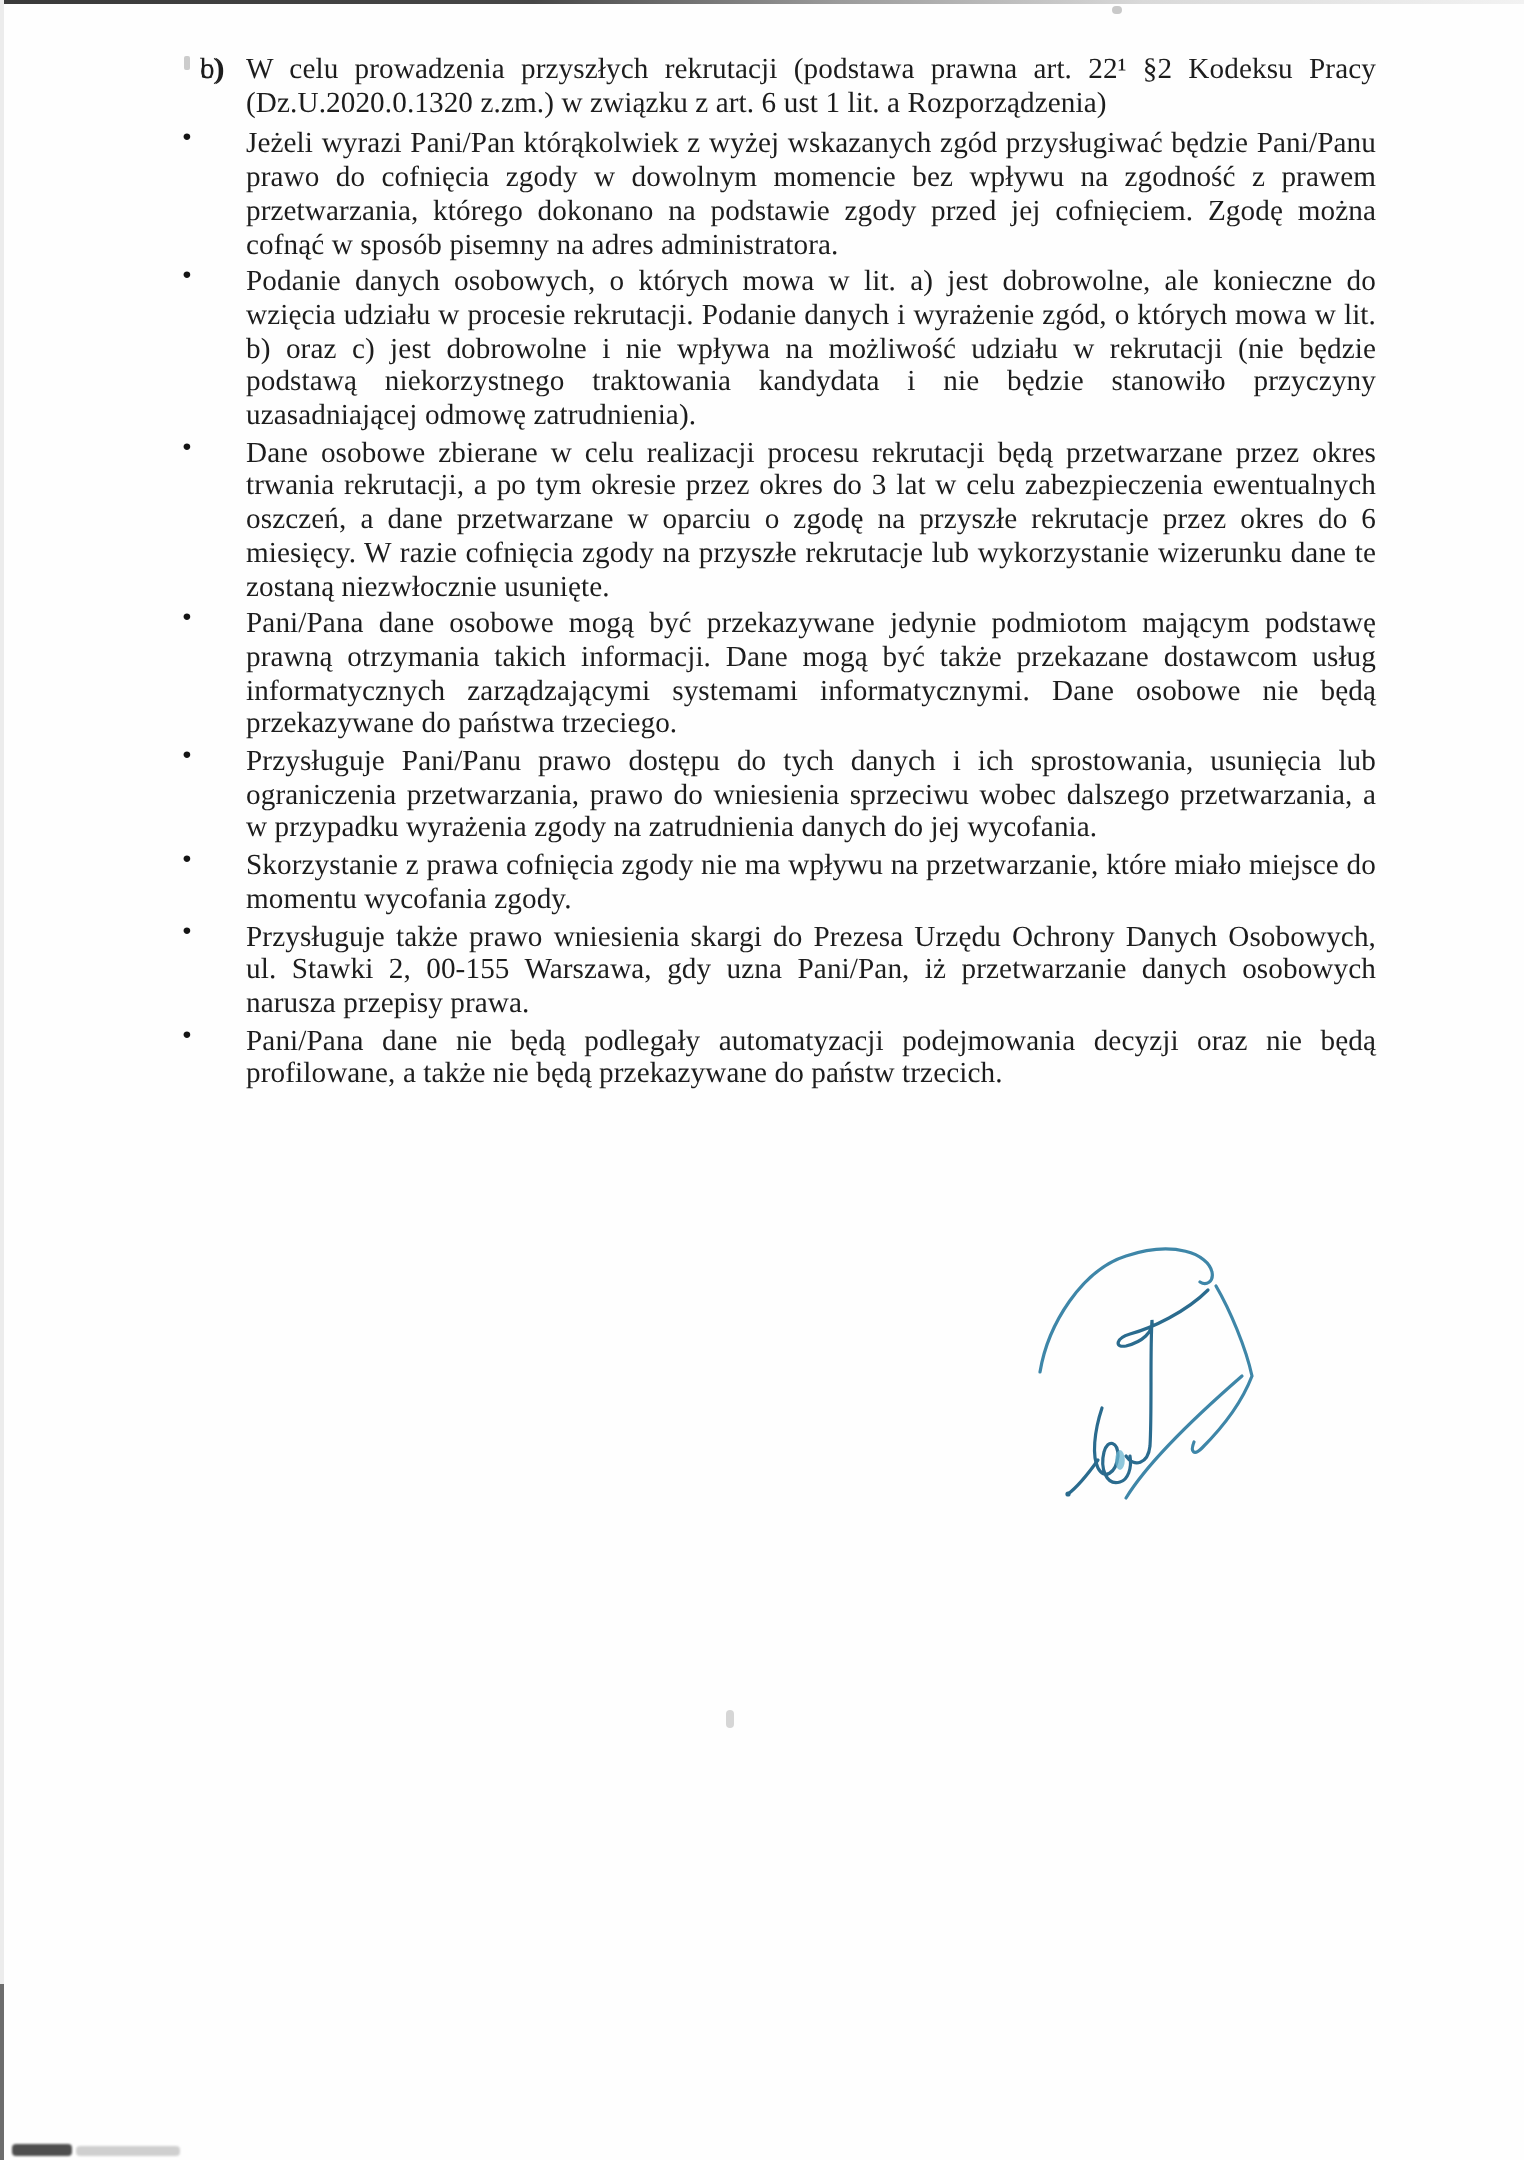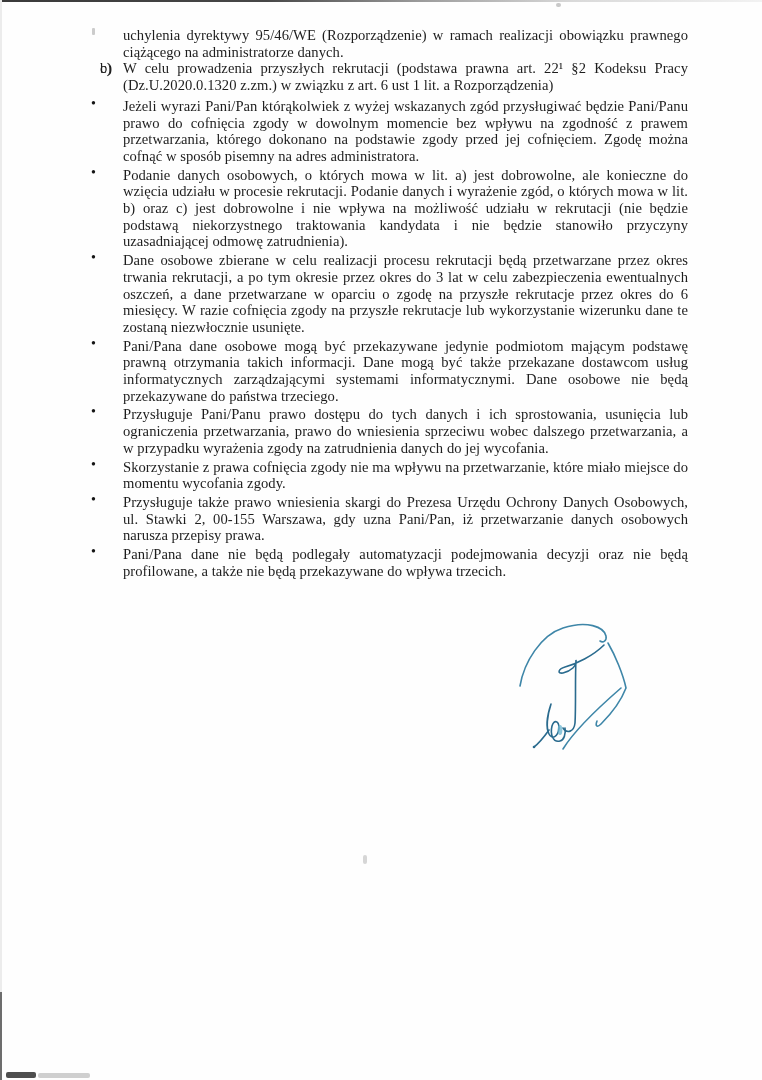--- a/index.html
+++ b/index.html
@@ -46,21 +46,20 @@
   .speck-top { left:556px; top:3px; width:5px; height:4px; background:#c9c9c9; border-radius:2px; }
   .speck-margin { left:92px; top:28px; width:3px; height:7px; background:#cccccc; border-radius:1px; }
 </style>
 </head>
 <body>
 
 <div class="page">
 
   <div class="textcol">
 
-    <div class="indent">uchylenia dyrektywy 95/46/WE (Rozporządzenie) w ramach realizacji obowiązku prawnego ciążącego na administratorze danych.</div>
 
 
     <div class="litem">
       <span class="marker">b)</span>
     </div>
 
     <div class="litem">
       <span class="marker">c)</span>
       <span>W celu prowadzenia przyszłych rekrutacji (podstawa prawna art. 22¹ §2 Kodeksu Pracy (Dz.U.2020.0.1320 z.zm.) w związku z art. 6 ust 1 lit. a Rozporządzenia)</span>
     </div>
@@ -98,21 +97,21 @@
       </div>
 
       <div class="bitem">
         <span class="dot">•</span>
         <span>Przysługuje także prawo wniesienia skargi do Prezesa Urzędu Ochrony Danych Osobowych, ul. Stawki 2, 00-155 Warszawa, gdy uzna Pani/Pan, iż przetwarzanie danych osobowych narusza przepisy prawa.</span>
       </div>
 
       <div class="bitem">
         
         <span class="dot">•</span>
-        <span>Pani/Pana dane nie będą podlegały automatyzacji podejmowania decyzji oraz nie będą profilowane, a także nie będą przekazywane do wpływa trzecich.</span>
+        <span>Pani/Pana dane nie będą podlegały automatyzacji podejmowania decyzji oraz nie będą profilowane, a także nie będą przekazywane do państw trzecich.</span>
       </div>
 
     </div>
   </div>
 
   <div class="signature">
     <svg viewBox="0 0 166 146" xmlns="http://www.w3.org/2000/svg">
       <g fill="none" stroke-width="1.6" stroke-linecap="round">
 
         <path d="M 17 70 C 21 46, 38 19, 60 12 C 84 4, 101 11, 103 20 C 104 25, 100 27, 97 25" stroke="#3e86a8"></path>

